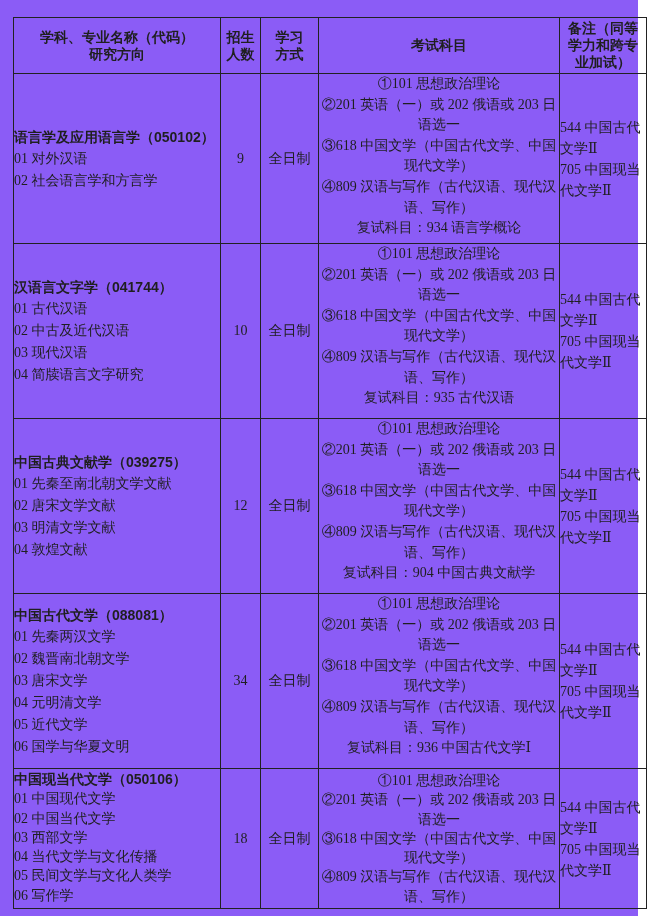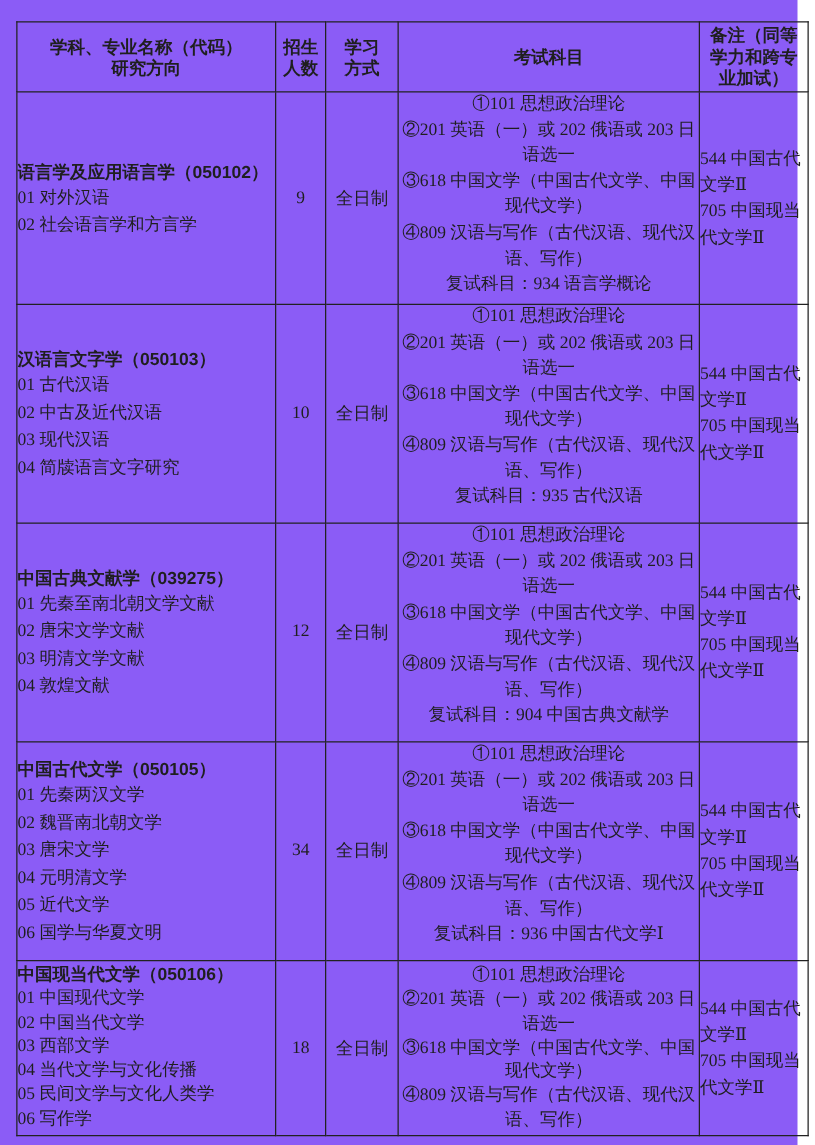--- a/index.html
+++ b/index.html
@@ -123,21 +123,21 @@
 ②201 英语（一）或 202 俄语或 203 日语选一
 ③618 中国文学（中国古代文学、中国现代文学）
 ④809 汉语与写作（古代汉语、现代汉语、写作）
 复试科目：934 语言学概论</td>
       <td class="c5">544 中国古代文学Ⅱ
 705 中国现当代文学Ⅱ</td>
     </tr>
 
     <tr class="r2">
       <td class="c1">
-        <div class="prog">汉语言文字学（050103）</div>
+        <div class="prog">汉语言文字学（041744）</div>
         <div class="dirs">01 古代汉语
 02 中古及近代汉语
 03 现代汉语
 04 简牍语言文字研究</div>
       </td>
       <td class="c2">10</td>
       <td class="c3">全日制</td>
       <td class="c4">①101 思想政治理论
 ②201 英语（一）或 202 俄语或 203 日语选一
 ③618 中国文学（中国古代文学、中国现代文学）
@@ -161,21 +161,21 @@
 ②201 英语（一）或 202 俄语或 203 日语选一
 ③618 中国文学（中国古代文学、中国现代文学）
 ④809 汉语与写作（古代汉语、现代汉语、写作）
 复试科目：904 中国古典文献学</td>
       <td class="c5">544 中国古代文学Ⅱ
 705 中国现当代文学Ⅱ</td>
     </tr>
 
     <tr class="r4">
       <td class="c1">
-        <div class="prog">中国古代文学（050105）</div>
+        <div class="prog">中国古代文学（088081）</div>
         <div class="dirs">01 先秦两汉文学
 02 魏晋南北朝文学
 03 唐宋文学
 04 元明清文学
 05 近代文学
 06 国学与华夏文明</div>
       </td>
       <td class="c2">34</td>
       <td class="c3">全日制</td>
       <td class="c4">①101 思想政治理论

